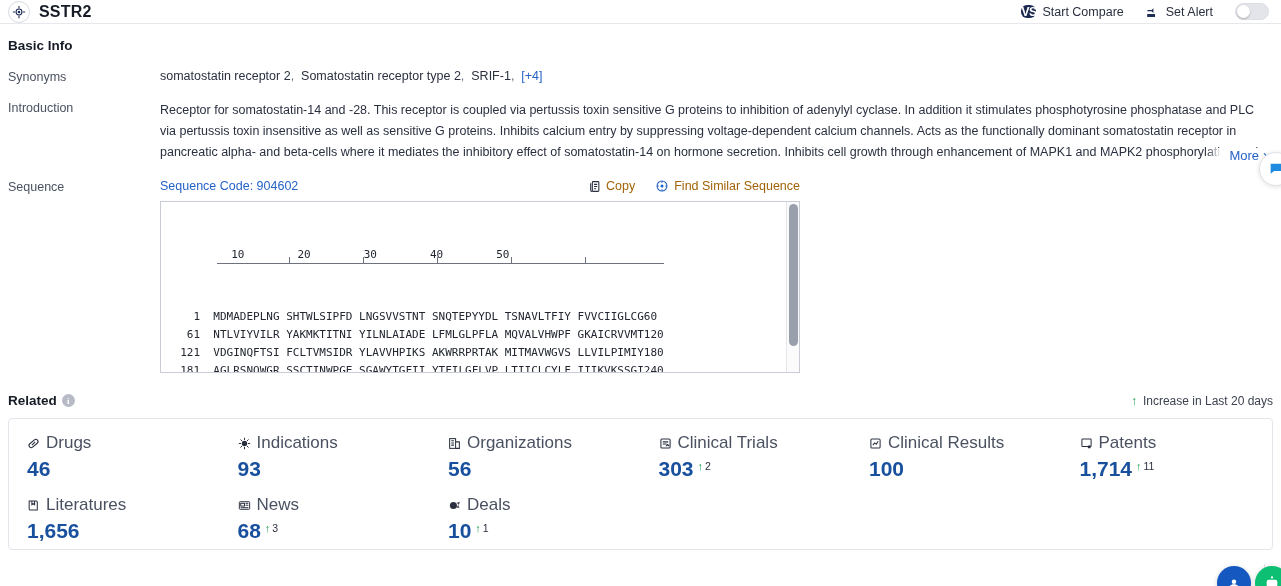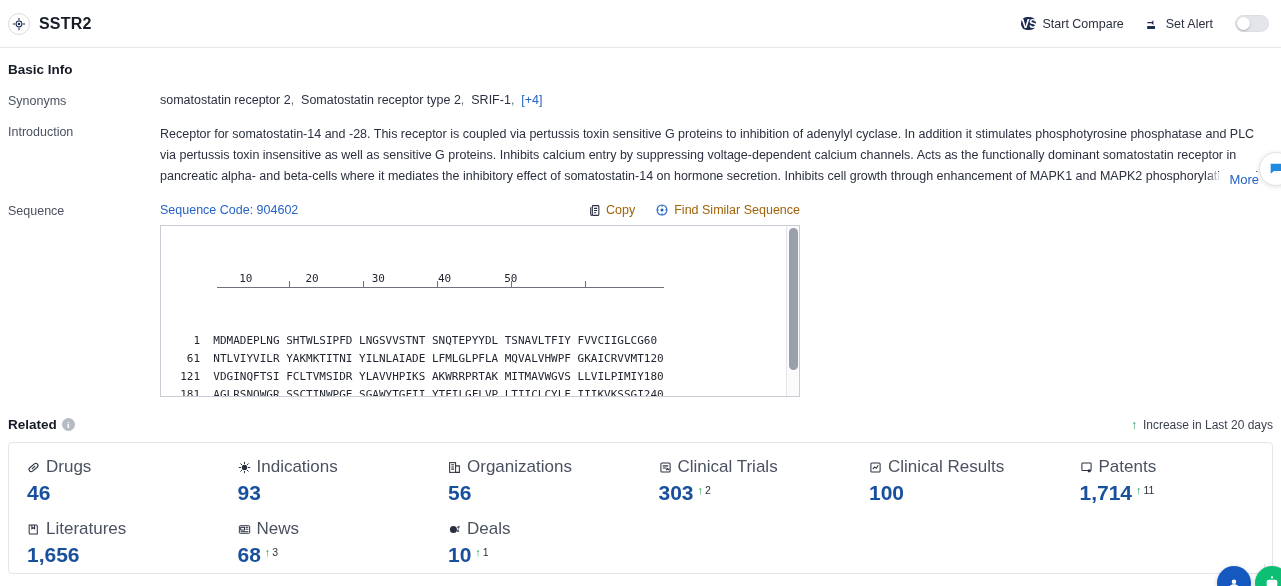--- a/index.html
+++ b/index.html
@@ -8,21 +8,21 @@
     width:1281px; height:586px;
     background:#ffffff;
     font-family:"Liberation Sans", sans-serif;
     color:#1f2430;
     overflow:hidden;
     position:relative;
   }
 
   
   .topbar{
-    height:48px;
+    height:24px;
     display:flex; align-items:center;
     padding:0 8px 0 8px;
     border-bottom:1px solid #e8e8ec;
     background:#fff;
   }
   .tgt-icon{
     width:22px; height:22px; border-radius:50%;
     border:1px solid #d8dbe2;
     display:flex; align-items:center; justify-content:center;
     flex:0 0 auto; margin-right:9px;
@@ -116,21 +116,21 @@
   .seq-inner{
     padding:8px 0 0 0;
     font-family:"DejaVu Sans Mono", monospace;
     font-size:11px;
     color:#222630;
     line-height:18px;
     white-space:pre;
   }
   .ruler-line{ position:relative; height:26px; }
   .ruler-nums{
-    position:absolute; left:12px; top:0;
+    position:absolute; left:4px; top:0;
     font-family:"DejaVu Sans Mono", monospace; font-size:11px; color:#222630;
     white-space:pre;
   }
   .ruler-rule{
     position:absolute; left:56px; top:17px; width:447px;
     border-top:1px solid #6d727d;
   }
   .ruler-tick{
     position:absolute; top:11px; width:1px; height:6px; background:#6d727d;
   }

